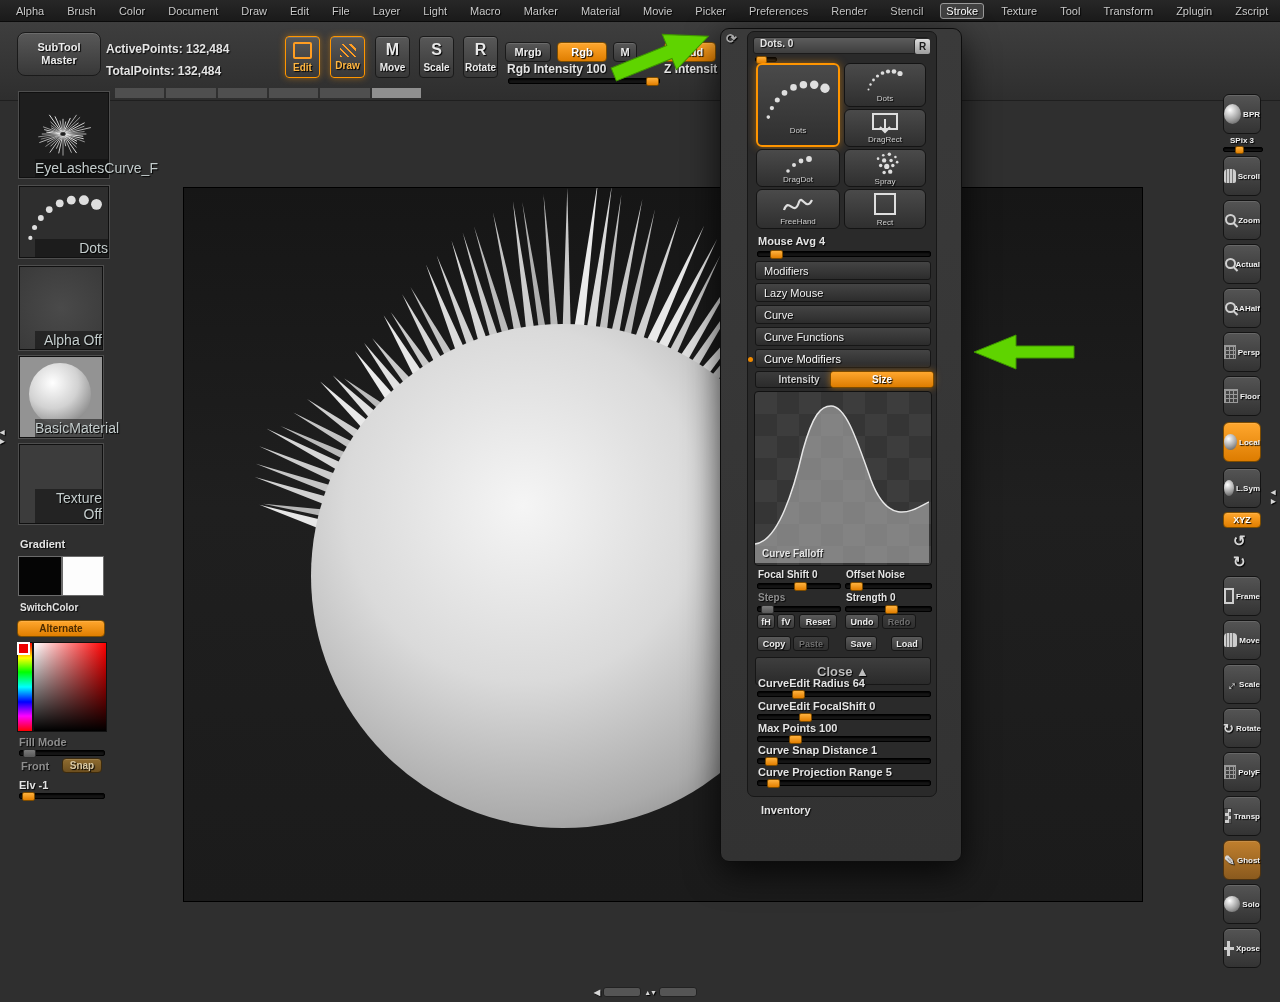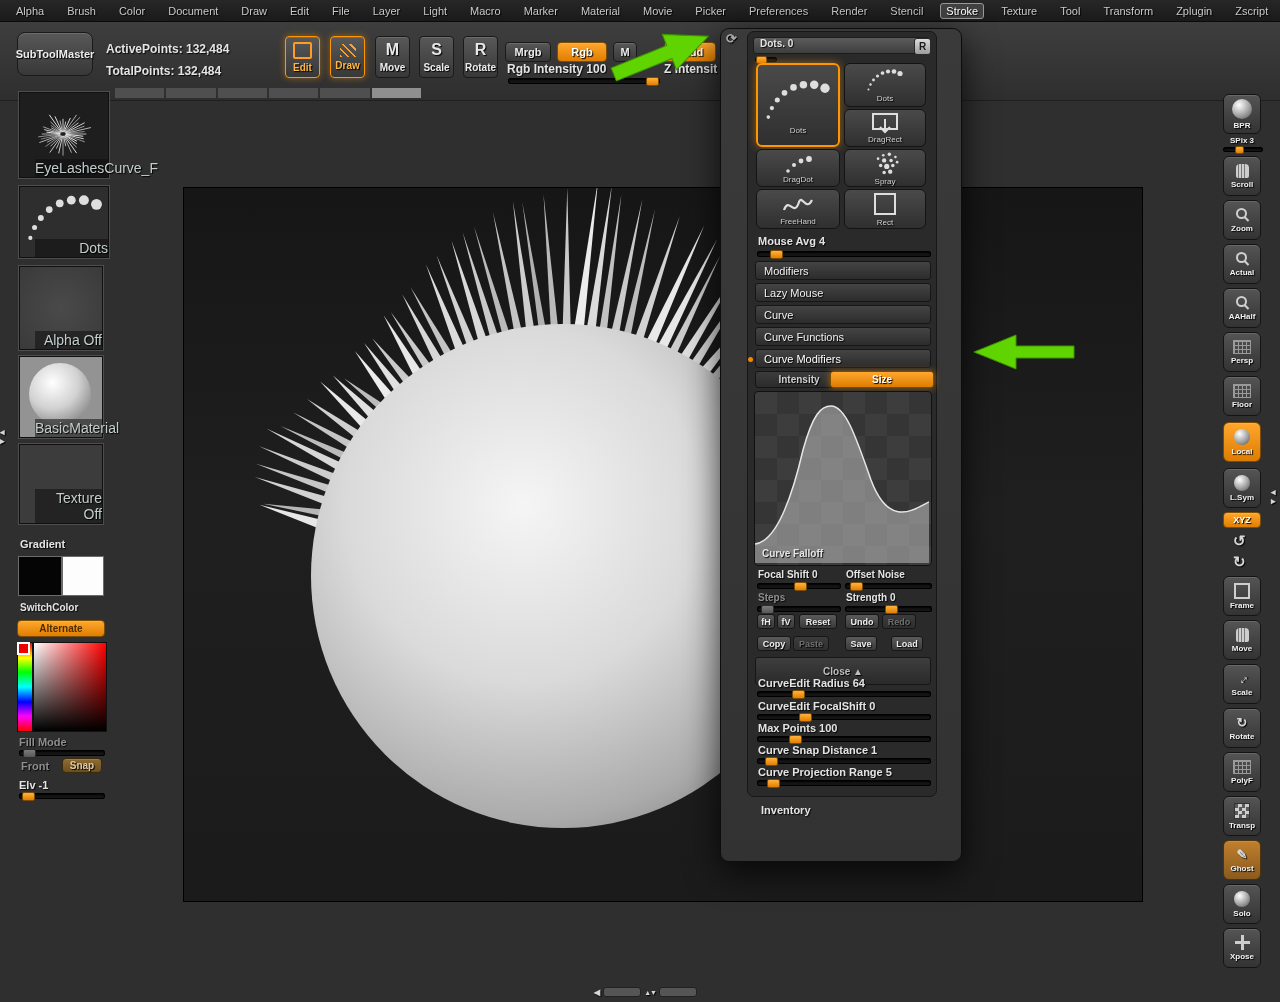--- a/index.html
+++ b/index.html
@@ -35,21 +35,21 @@
   .stype{position:absolute;background:linear-gradient(#4a4a4a,#2f2f2f);border:1px solid #141414;border-radius:6px;display:flex;flex-direction:column;align-items:center;justify-content:center;gap:1px;box-sizing:border-box}
   .stype .st-label{font-size:8px;color:#cfcfcf;text-shadow:1px 1px 1px #000}
   .stype.selected{border:2px solid #ff9500;box-shadow:0 0 9px rgba(255,150,0,.5)}
   .pbtn{position:absolute;height:15px;background:linear-gradient(#5a5a5a,#3a3a3a);border:1px solid #161616;border-radius:3px;color:#ececec;font-size:9px;font-weight:bold;display:flex;align-items:center;justify-content:center;text-shadow:1px 1px 1px #000;box-sizing:border-box}
   .pbtn.disabled{color:#6f6f6f;background:linear-gradient(#3c3c3c,#2f2f2f)}
   .tab{position:absolute;height:17px;display:flex;align-items:center;justify-content:center;font-size:10px;font-weight:bold;border-radius:3px;box-sizing:border-box;text-shadow:1px 1px 1px #000}
   .tab.plain{background:linear-gradient(#3c3c3c,#2b2b2b);border:1px solid #151515;color:#cfcfcf}
   .tab.orange{background:linear-gradient(#ffa72e,#dd7c00);border:1px solid #7c4b00;color:#fff;box-shadow:0 0 7px rgba(255,150,0,.5)}
   #curve-editor{position:absolute;left:33px;top:362px;width:176px;height:173px;border:1px solid #111;border-radius:4px;background-color:#3d3d3d;background-image:linear-gradient(45deg,#353535 25%,transparent 25%,transparent 75%,#353535 75%),linear-gradient(45deg,#353535 25%,transparent 25%,transparent 75%,#353535 75%);background-size:44px 44px;background-position:0 0,22px 22px;overflow:hidden}
   
-  .rbtn{position:absolute;left:1223px;width:38px;height:40px;background:linear-gradient(#545454,#333);border:1px solid #141414;border-radius:6px;display:flex;flex-direction:column;align-items:center;justify-content:center;gap:2px;box-shadow:inset 0 1px 0 rgba(255,255,255,.12);box-sizing:border-box}
+  .rbtn{position:absolute;left:1223px;width:38px;height:40px;background:linear-gradient(#545454,#333);border:1px solid #141414;border-radius:6px;display:flex;align-items:center;justify-content:center;gap:2px;box-shadow:inset 0 1px 0 rgba(255,255,255,.12);box-sizing:border-box}
   .rlbl{font-size:8px;font-weight:bold;color:#f0f0f0;text-shadow:1px 1px 1px #000}
   .rbtn.orange{background:linear-gradient(#ffa72e,#dd7c00);border-color:#7c4b00}
   .rbtn.brown{background:linear-gradient(#c07f2d,#8a5a1e);border-color:#4e3310}
   
   .ic-sphere{width:16px;height:16px;border-radius:50%;background:radial-gradient(circle at 35% 30%,#fff,#a2a2a2 55%,#565656 95%)}
   .ic-sphere.big{width:20px;height:20px}
   .ic-mag{width:15px;height:15px;position:relative}
   .ic-mag::before{content:"";position:absolute;left:1px;top:1px;width:7px;height:7px;border:2px solid #d0d0d0;border-radius:50%}
   .ic-mag::after{content:"";position:absolute;left:10px;top:9px;width:6px;height:2px;background:#d0d0d0;transform:rotate(45deg);transform-origin:0 0}
   .ic-grid{width:16px;height:12px;border:1px solid #9a9a9a;background:linear-gradient(#9a9a9a 1px,transparent 1px),linear-gradient(90deg,#9a9a9a 1px,transparent 1px);background-size:4px 4px}
@@ -131,21 +131,21 @@
     <span class="mi">Tool</span>
     <span class="mi">Transform</span>
     <span class="mi">Zplugin</span>
     <span class="mi">Zscript</span>
     <span class="mi">Zz</span>
     <span class="mi">Zzz</span>
   </div>
 
   <div id="shelf" class="abs"></div>
 
-  <div class="btn abs" style="left:17px;top:32px;width:76px;height:44px;border-radius:8px;line-height:13px">
+  <div class="btn abs" style="left:17px;top:32px;width:84px;height:44px;border-radius:8px;flex-direction:column;line-height:13px">
     <span>SubTool</span>
     <span>Master</span>
   </div>
   <div class="lbl abs" style="left:106px;top:42px;font-size:12px">ActivePoints: 132,484</div>
   <div class="lbl abs" style="left:106px;top:64px;font-size:12px">TotalPoints: 132,484</div>
 
   <div class="btn toolbtn active abs" style="left:285px;top:36px;width:35px;height:42px">
     <span class="ic-edit"></span>
     <span class="tool-label">Edit</span>
   </div>
@@ -536,21 +536,21 @@
     <div class="pbtn" style="left:56px;top:585px;width:18px">fV</div>
     <div class="pbtn" style="left:78px;top:585px;width:38px">Reset</div>
     <div class="pbtn" style="left:124px;top:585px;width:34px">Undo</div>
     <div class="pbtn disabled" style="left:161px;top:585px;width:34px">Redo</div>
 
     <div class="pbtn" style="left:36px;top:607px;width:34px">Copy</div>
     <div class="pbtn disabled" style="left:72px;top:607px;width:36px">Paste</div>
     <div class="pbtn" style="left:124px;top:607px;width:32px">Save</div>
     <div class="pbtn" style="left:170px;top:607px;width:32px">Load</div>
 
-    <div class="abs" style="left:34px;top:628px;width:176px;height:28px;background:linear-gradient(#3e3e3e,#2a2a2a);border:1px solid #161616;border-radius:3px;color:#bdbdbd;font-size:10px;font-weight:bold;display:flex;align-items:center;justify-content:center;box-sizing:border-box;text-shadow:1px 1px 1px #000">Close ▲</div>
+    <div class="abs" style="left:34px;top:628px;width:176px;height:28px;background:linear-gradient(#3e3e3e,#2a2a2a);border:1px solid #161616;border-radius:3px;color:#bdbdbd;font-size:13px;font-weight:bold;display:flex;align-items:center;justify-content:center;box-sizing:border-box;text-shadow:1px 1px 1px #000">Close ▲</div>
 
     <div class="lbl abs" style="left:37px;top:648px">CurveEdit Radius 64</div>
     <div class="slider" style="left:36px;top:662px;width:172px;height:4px">
         <span class="sl-thumb" style="left:20%"></span>
       </div>
 
     <div class="lbl abs" style="left:37px;top:670px;top:671px">CurveEdit FocalShift 0</div>
     <div class="slider" style="left:36px;top:685px;width:172px;height:4px">
         <span class="sl-thumb" style="left:24%"></span>
       </div>

